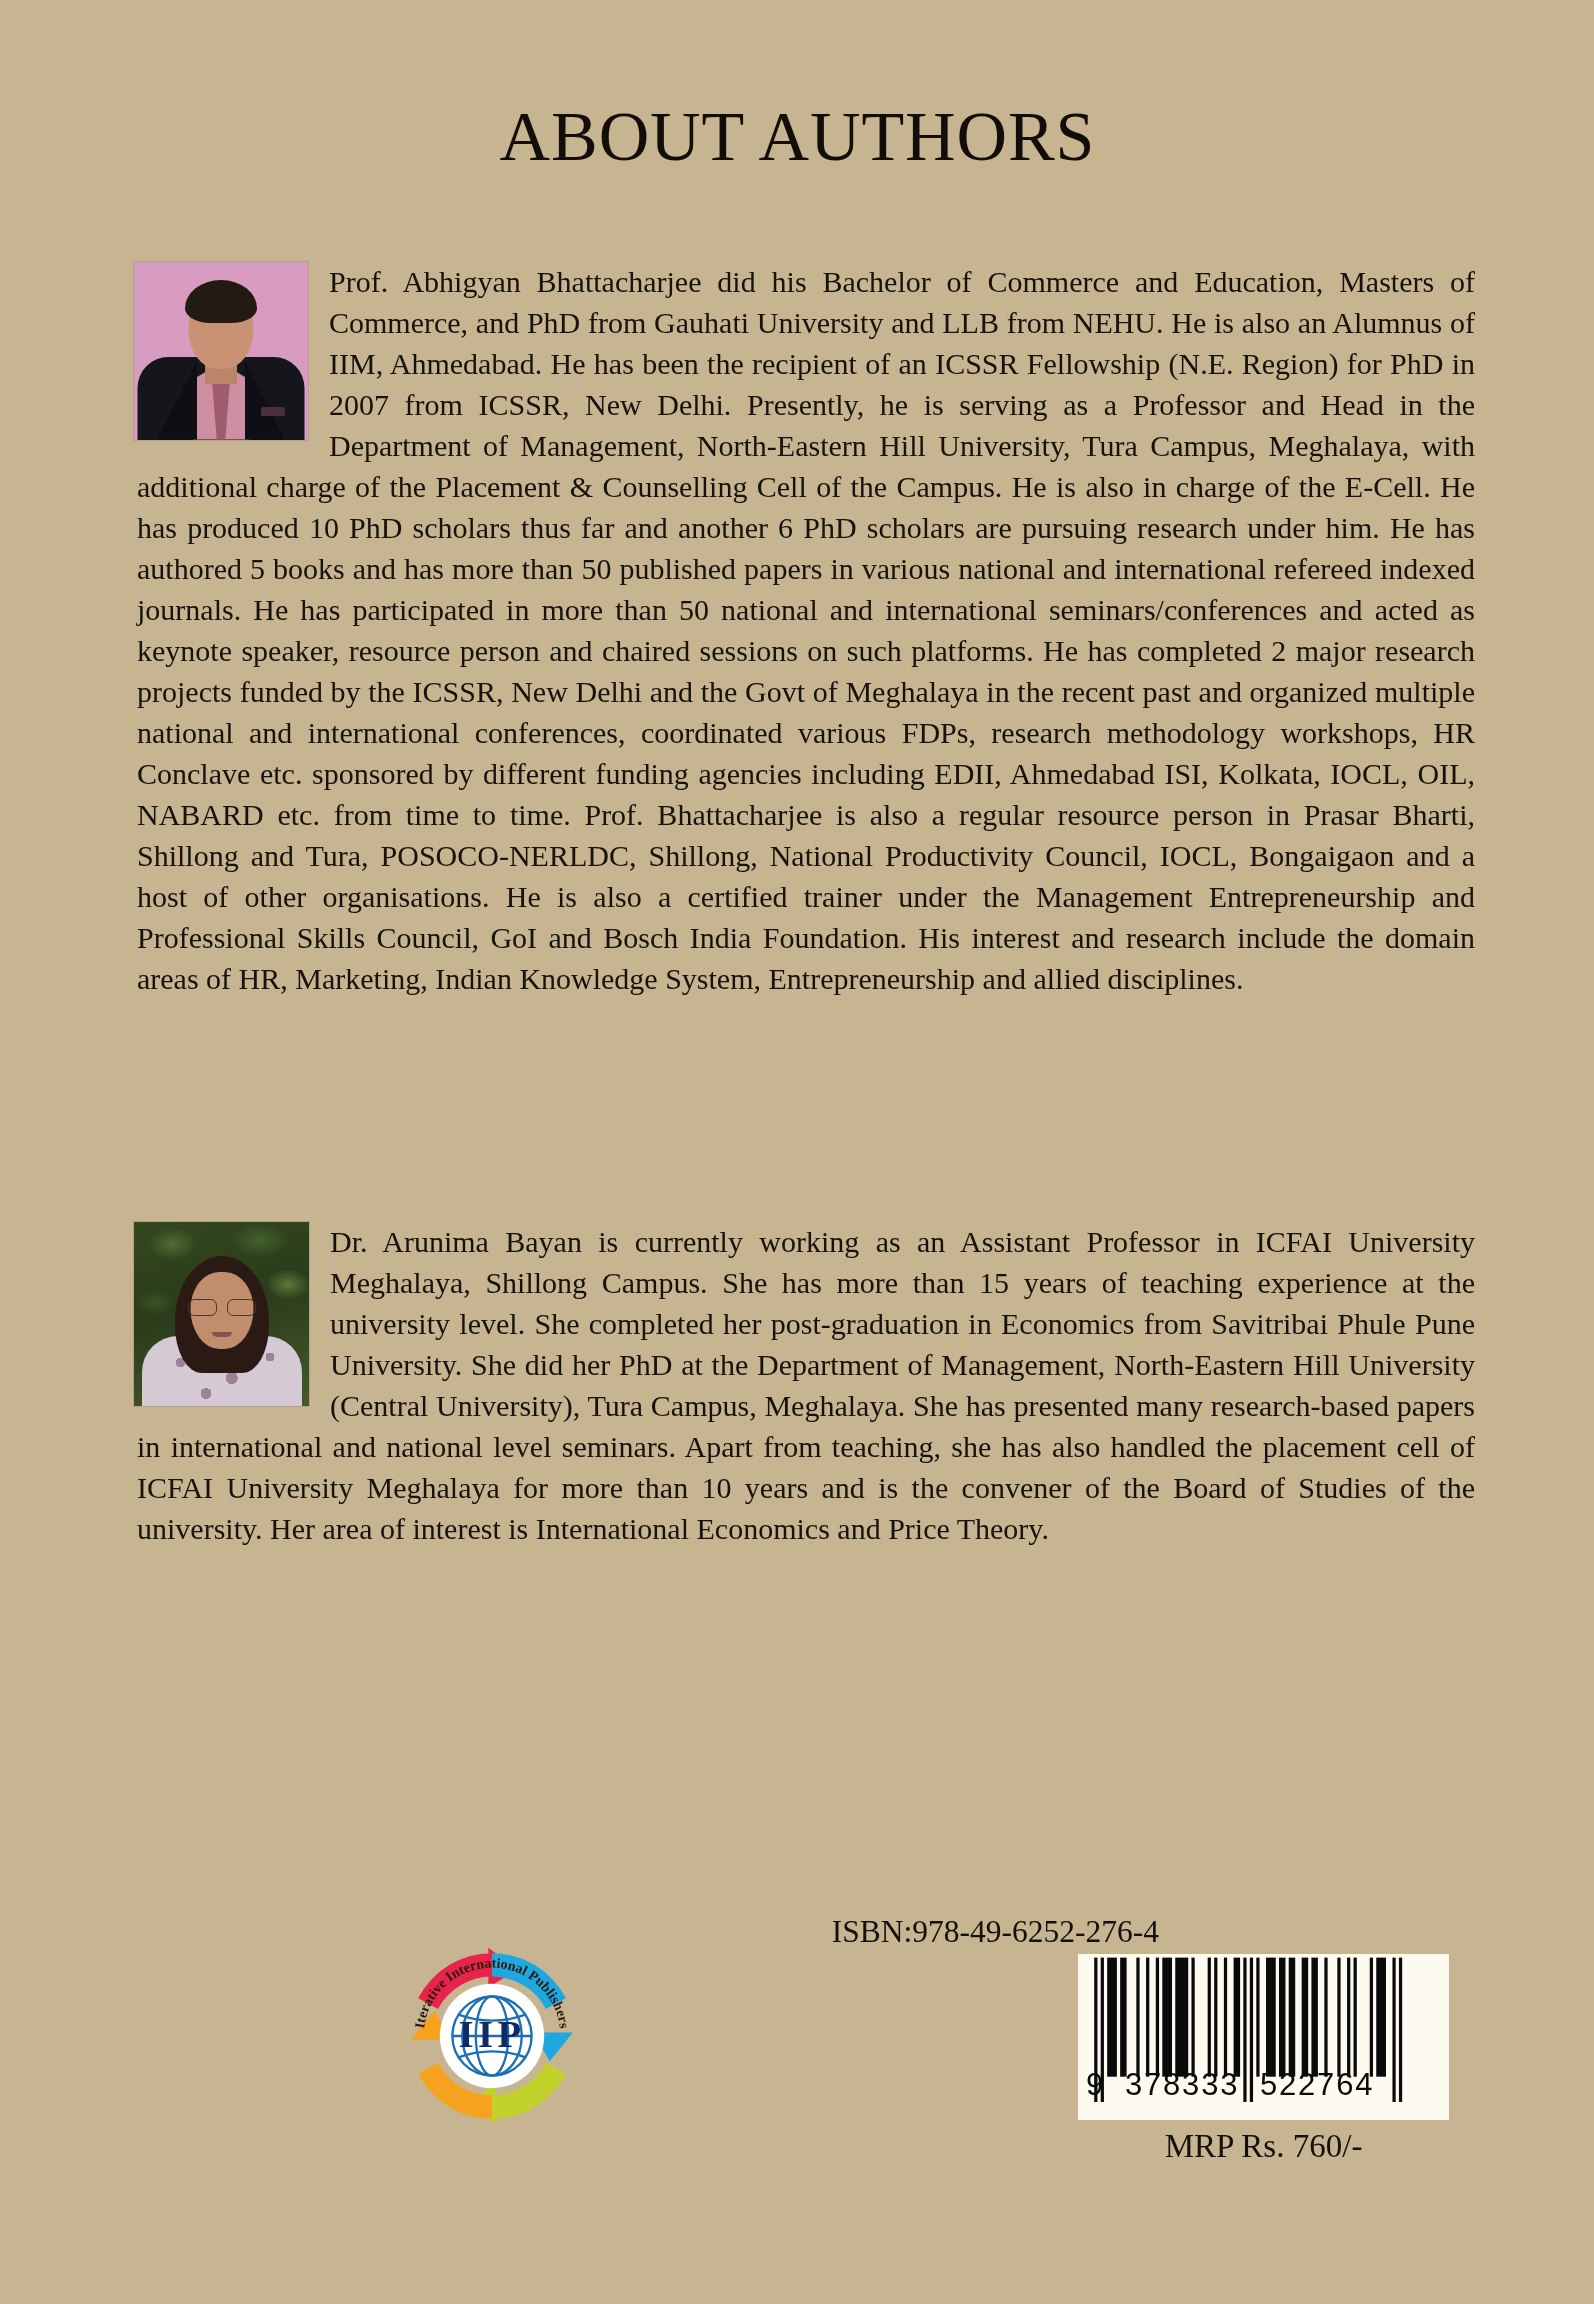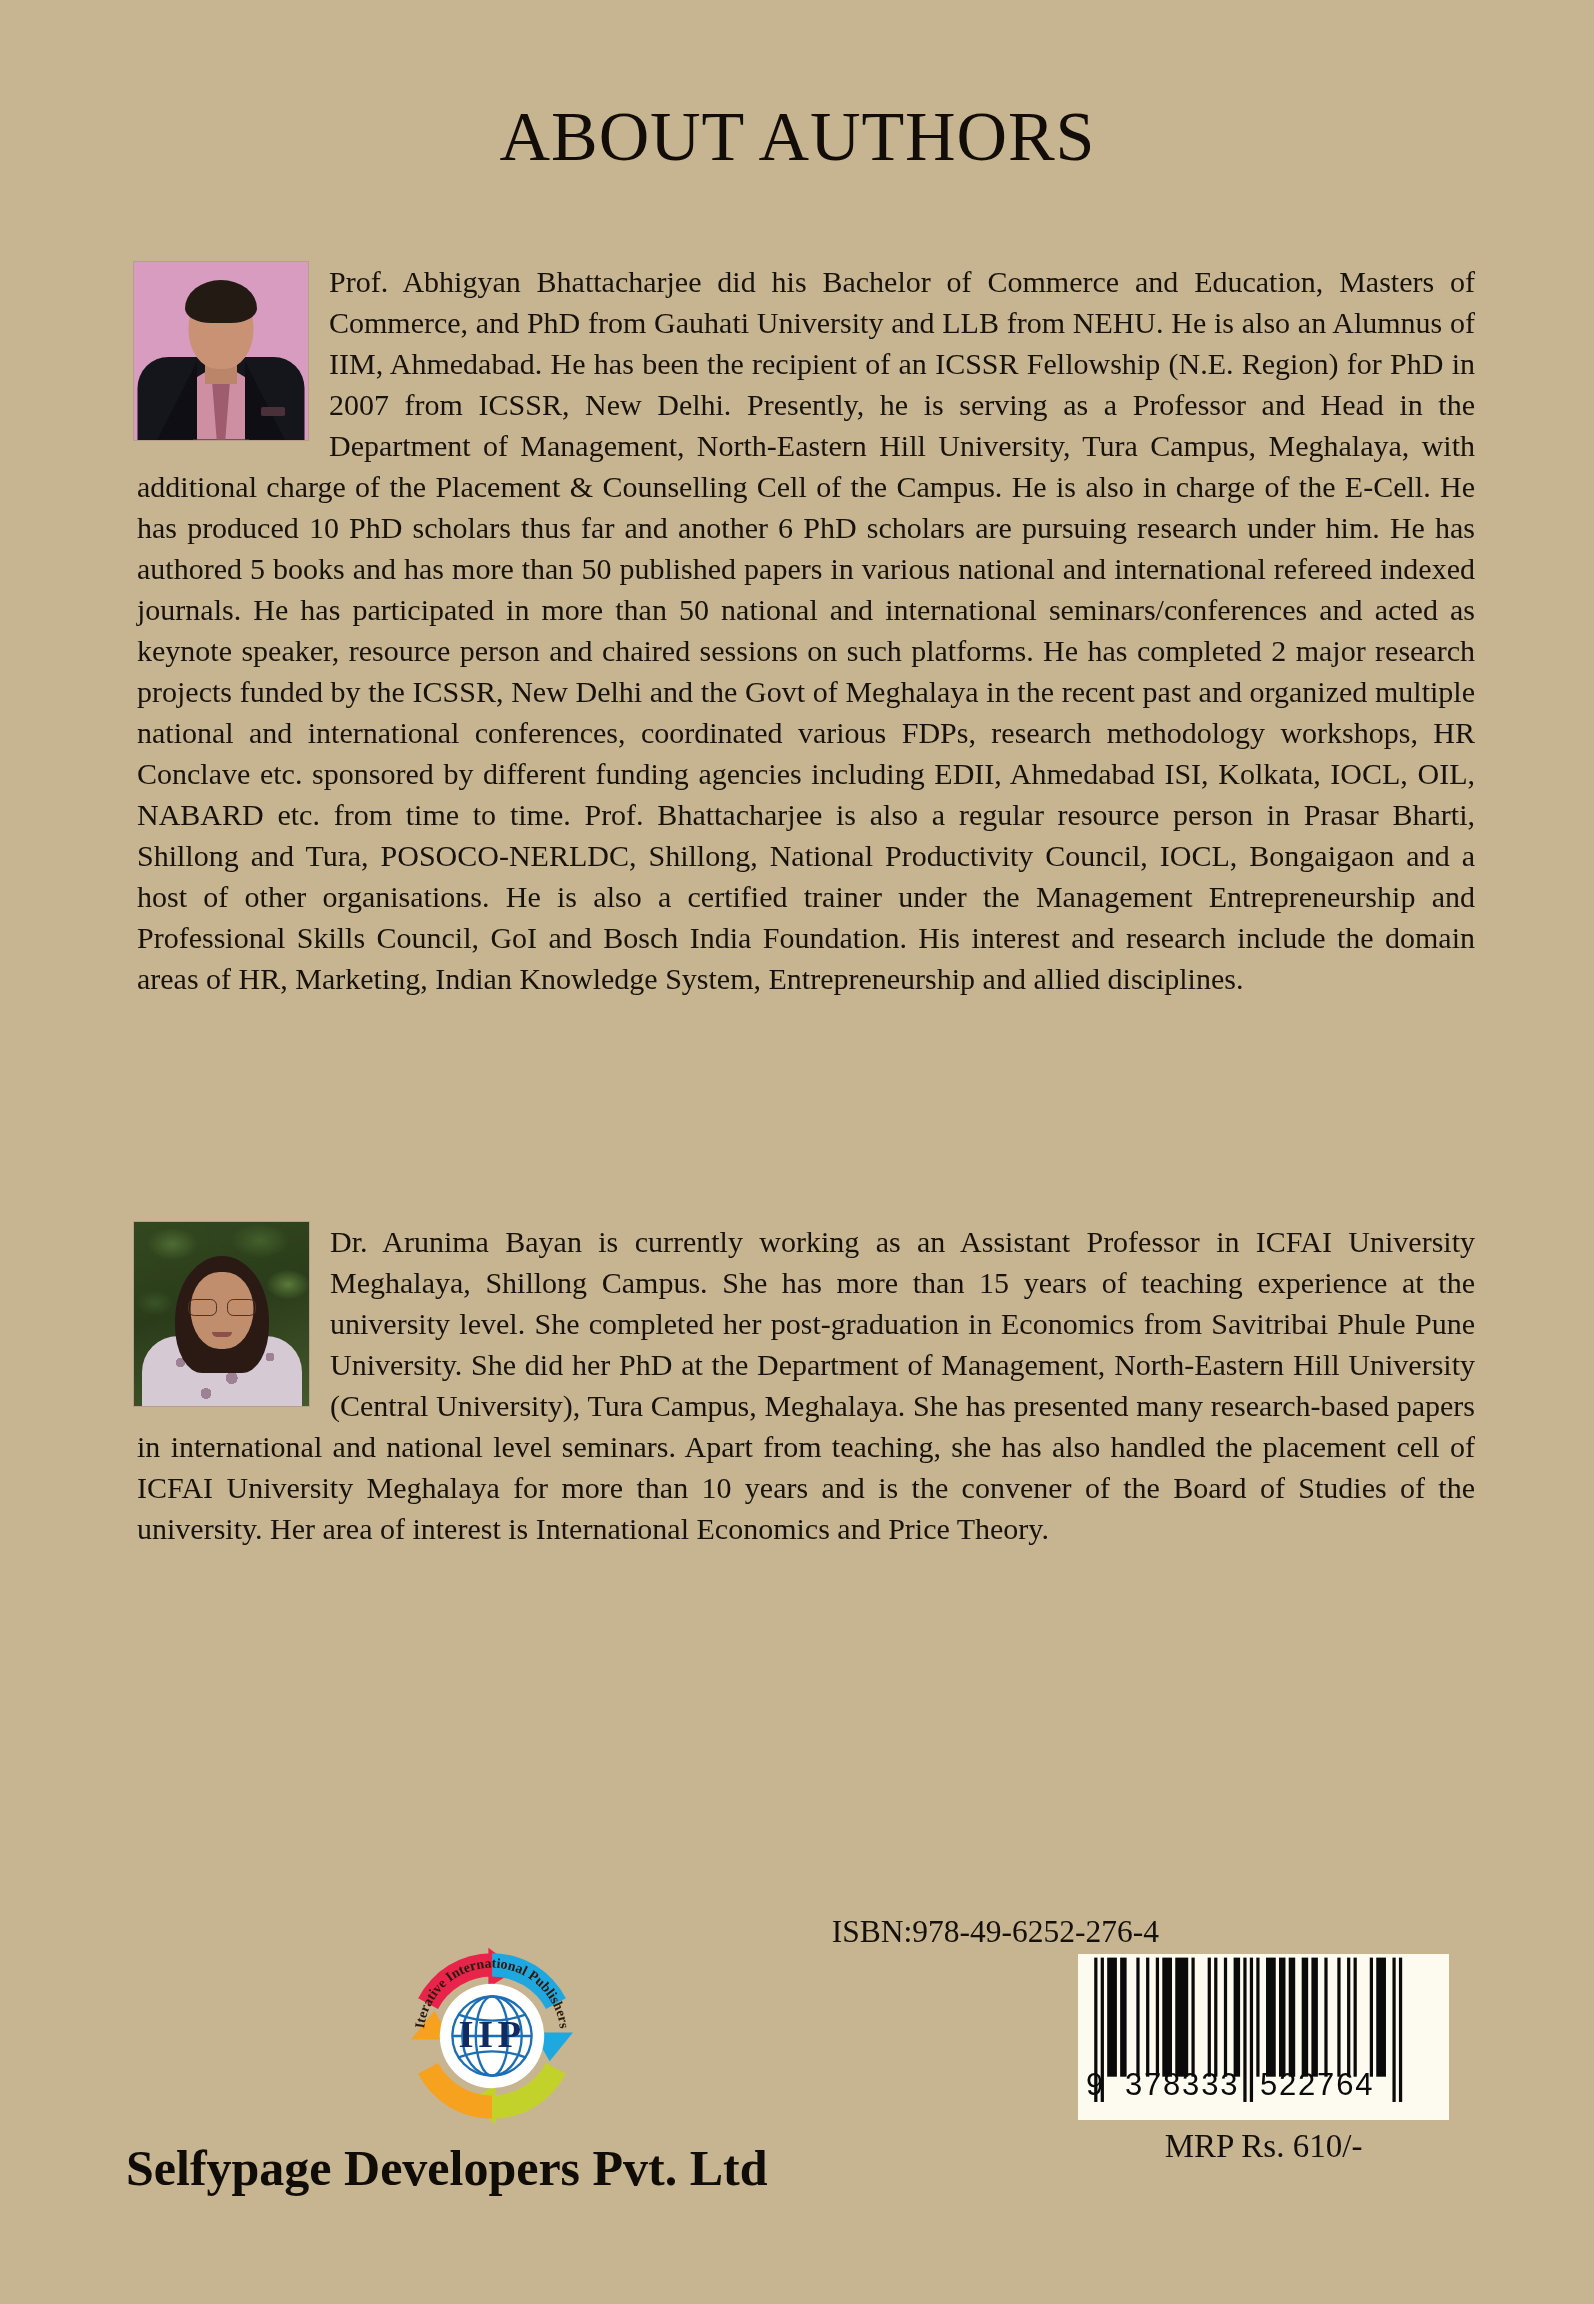--- a/index.html
+++ b/index.html
@@ -317,21 +317,20 @@
       </g>
 
       <text font-family="Liberation Serif, DejaVu Serif, serif" font-size="15.5" font-weight="bold" fill="#2a1a0e">
         <textPath href="#arcTop" startOffset="50%" text-anchor="middle" id="logo-curved-path">Iterative International Publishers</textPath>
       </text>
 
       <text x="100" y="112" text-anchor="middle" font-family="Liberation Serif, DejaVu Serif, serif" font-size="43" font-weight="bold" fill="#102a63" letter-spacing="5" id="logo-acronym-text">IIP</text>
     </svg>
   </div>
 
-  <div class="publisher-name">Selfypage Developers Pvt. Ltd</div>
 
   <div class="isbn-text">ISBN:978-49-6252-276-4</div>
 
   <div class="barcode-box">
     <svg class="barcode-bars" viewBox="0 0 412 184" preserveAspectRatio="none">
       <rect x="0" y="0" width="412" height="184" fill="#fdfaf0"></rect>
       <g fill="#0a0a0a" id="barcode-bar-group">
           <rect x="18.00" y="4" width="3.60" height="160"></rect>
           <rect x="25.20" y="4" width="3.60" height="160"></rect>
           <rect x="32.40" y="4" width="10.80" height="132"></rect>
@@ -362,16 +361,16 @@
           <rect x="331.20" y="4" width="10.80" height="132"></rect>
           <rect x="349.20" y="4" width="3.60" height="160"></rect>
           <rect x="356.40" y="4" width="3.60" height="160"></rect>
         </g>
     </svg>
   </div>
   <div class="bd-left">9</div>
   <div class="bd-mid">378333</div>
   <div class="bd-right">522764</div>
 
-  <div class="mrp">MRP Rs.  610/-</div>
+  <div class="mrp">MRP Rs.  760/-</div>
 
 </div>
 
 
 </body></html>

